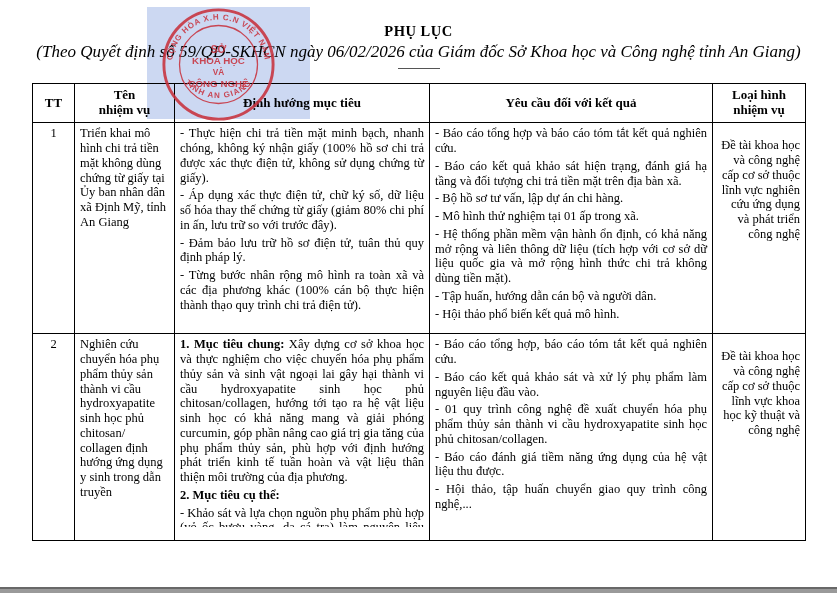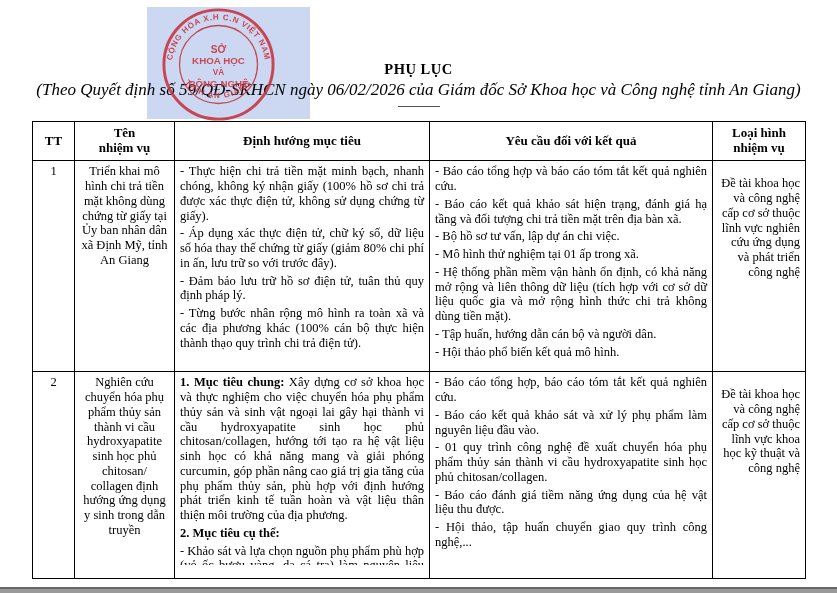--- a/index.html
+++ b/index.html
@@ -14,21 +14,21 @@
   .stamp-highlight{
     position:absolute;left:147px;top:7px;width:163px;height:112px;
     background:var(--highlight-blue,#ccd8f2);z-index:1;
   }
   
   .stamp{
     position:absolute;left:160px;top:6px;width:117px;height:117px;
     z-index:3;opacity:.88;
   }
 
-  .header{position:relative;z-index:2;padding-top:60px;text-align:center;line-height:1.25;font-family:Liberation Serif, serif;}
+  .header{position:relative;z-index:2;padding-top:22px;text-align:center;line-height:1.25;font-family:Liberation Serif, serif;}
   .doc-title{font-size:14.5px;font-weight:bold;letter-spacing:.5px;}
   .doc-subtitle{font-size:13.5px;font-weight:bold;margin-top:2px;}
   .doc-note{font-size:17px;font-style:italic;margin-top:1px;}
   .header-rule{width:42px;border:none;border-top:1.5px solid #555;margin:6px auto 0 auto;}
 
   table.tasks{
     position:relative;z-index:2;
     margin:14px 0 0 32px;border-collapse:collapse;table-layout:fixed;
     width:773px;border:1.5px solid #000;
   }
@@ -36,21 +36,21 @@
     border:1px solid #000;vertical-align:top;overflow:hidden;
   }
   table.tasks th{
     font-size:13px;font-weight:bold;text-align:center;vertical-align:middle;
     height:36px;white-space:pre-line;line-height:1.15;padding:1px 2px;
   }
   td .clip{overflow:hidden;padding:2px 4px;font-size:12.5px;line-height:1.18;}
   tr.r1 .clip{height:192px;}
   tr.r2 .clip{height:188px;}
   .cell-tt{text-align:center;}
-  .cell-ten{text-align:center;font-family:Liberation Serif, serif;}
+  .cell-ten{font-family:Liberation Serif, serif;}
   .cell-body{text-align:justify;font-family:Liberation Serif, serif;}
   .cell-loai{text-align:right;margin-top:12px;}
   .clip p{margin:0 0 3px 0;}
   .clip p b{font-weight:bold;}
 
   .page-sep{
     position:absolute;left:0;bottom:0;width:837px;height:4px;
     background:var(--sep-gray,#9a9a9a);border-top:2px solid #686868;z-index:5;
   }
 </style>
@@ -120,21 +120,21 @@
               <p>- Thực hiện chi trả tiền mặt minh bạch, nhanh chóng, không ký nhận giấy (100% hồ sơ chi trả được xác thực điện tử, không sử dụng chứng từ giấy).</p>
               <p>- Áp dụng xác thực điện tử, chữ ký số, dữ liệu số hóa thay thế chứng từ giấy (giảm 80% chi phí in ấn, lưu trữ so với trước đây).</p>
               <p>- Đảm bảo lưu trữ hồ sơ điện tử, tuân thủ quy định pháp lý.</p>
               <p>- Từng bước nhân rộng mô hình ra toàn xã và các địa phương khác (100% cán bộ thực hiện thành thạo quy trình chi trả điện tử).</p>
             </div>
           </td>
           <td>
             <div class="clip cell-body">
               <p>- Báo cáo tổng hợp và báo cáo tóm tắt kết quả nghiên cứu.</p>
               <p>- Báo cáo kết quả khảo sát hiện trạng, đánh giá hạ tầng và đối tượng chi trả tiền mặt trên địa bàn xã.</p>
-              <p>- Bộ hồ sơ tư vấn, lập dự án chi việc.</p>
+              <p>- Bộ hồ sơ tư vấn, lập dự án chi hàng.</p>
               <p>- Mô hình thử nghiệm tại 01 ấp trong xã.</p>
               <p>- Hệ thống phần mềm vận hành ổn định, có khả năng mở rộng và liên thông dữ liệu (tích hợp với cơ sở dữ liệu quốc gia và mở rộng hình thức chi trả không dùng tiền mặt).</p>
               <p>- Tập huấn, hướng dẫn cán bộ và người dân.</p>
               <p>- Hội thảo phổ biến kết quả mô hình.</p>
             </div>
           </td>
           <td>
             <div class="clip cell-loai">Đề tài khoa học và công nghệ cấp cơ sở thuộc lĩnh vực nghiên cứu ứng dụng và phát triển công nghệ</div>
           </td>
         </tr>

